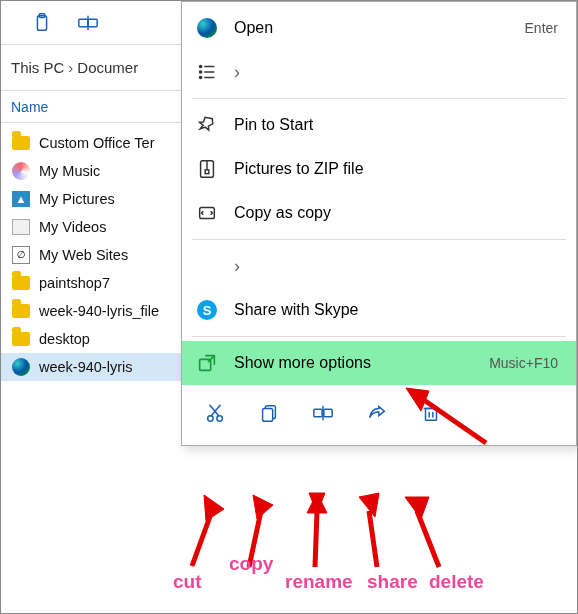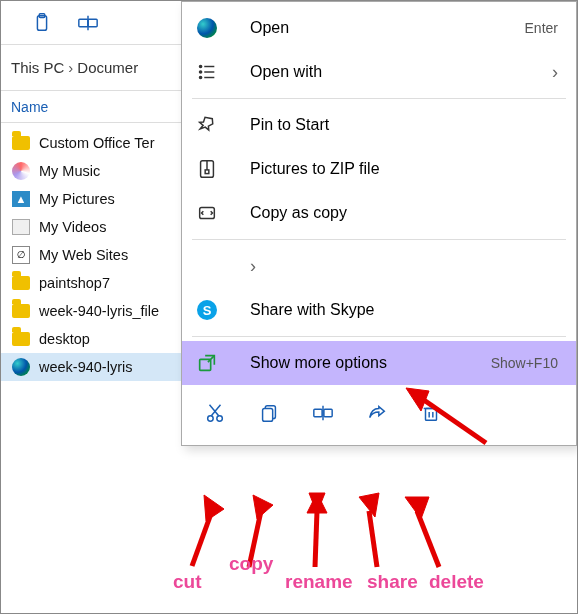--- a/index.html
+++ b/index.html
@@ -75,30 +75,30 @@
     background:#fff;
     border:1px solid #aaa;
     box-shadow:4px 4px 10px rgba(0,0,0,.15);
     padding:4px 0;
   }
   .mi {
     height:44px;
     display:flex;
     align-items:center;
     padding:0 18px 0 14px;
-    gap:32px;
+    gap:16px;
     font-size:16px;
     color:#000;
     cursor:default;
   }
   .mi .lab{flex:1;}
   .mi .acc{color:#555;font-size:14px;}
   .mi .sub{color:#666;font-size:18px;}
   .sep{height:1px;background:#ddd;margin:4px 10px;}
-  .mi.hl{background:#c4b5fd;}
+  .mi.hl{background:#86efac;}
   .mi .ico{width:22px;height:22px;display:flex;align-items:center;justify-content:center;}
   .ico svg{width:22px;height:22px;}
   .bottombar{
     height:56px;
     display:flex;
     align-items:center;
     justify-content:flex-start;
     gap:32px;
     padding-left:22px;
   }
@@ -205,21 +205,20 @@
       <span class="ico">
         <svg width="20" height="20" viewBox="0 0 24 24" fill="none" stroke="#333" stroke-width="1.6">
           <circle cx="5" cy="6" r="1.2" fill="#333"></circle>
           <circle cx="5" cy="12" r="1.2" fill="#333"></circle>
           <circle cx="5" cy="18" r="1.2" fill="#333"></circle>
           <line x1="9" y1="6" x2="20" y2="6"></line>
           <line x1="9" y1="12" x2="20" y2="12"></line>
           <line x1="9" y1="18" x2="20" y2="18"></line>
         </svg>
       </span>
-      <span class="lab">Open with</span>
       <span class="sub">›</span>
     </div>
     <div class="sep"></div>
     <div class="mi">
       <span class="ico">
         <svg width="20" height="20" viewBox="0 0 24 24" fill="none" stroke="#333" stroke-width="1.6">
           <path d="M12 3l4 4-2 5 3 3-5 0-3 5-0-5-5 0 3-3-2-5z" transform="rotate(40 12 12)"></path>
         </svg>
       </span>
       <span class="lab">Pin to Start</span>
@@ -260,21 +259,21 @@
     <div class="sep"></div>
     <div class="mi hl">
       <span class="ico">
         <svg width="20" height="20" viewBox="0 0 24 24" fill="none" stroke="#1a9a3d" stroke-width="1.8">
           <rect x="4" y="8" width="12" height="12" rx="1"></rect>
           <polyline points="10,4 20,4 20,14"></polyline>
           <line x1="20" y1="4" x2="13" y2="11"></line>
         </svg>
       </span>
       <span class="lab">Show more options</span>
-      <span class="acc">Show+F10</span>
+      <span class="acc">Music+F10</span>
     </div>
     <div class="bottombar">
       <span class="bb"><svg width="22" height="22" viewBox="0 0 24 24" fill="none" stroke="#1a5fb4" stroke-width="1.6">
           <circle cx="7" cy="18" r="3"></circle>
           <circle cx="17" cy="18" r="3"></circle>
           <line x1="8" y1="15" x2="18" y2="3"></line>
           <line x1="16" y1="15" x2="6" y2="3"></line>
         </svg></span>
       <span class="bb"><svg width="22" height="22" viewBox="0 0 24 24" fill="none" stroke="#1a5fb4" stroke-width="1.6">
           <rect x="8" y="4" width="11" height="14" rx="2"></rect>

